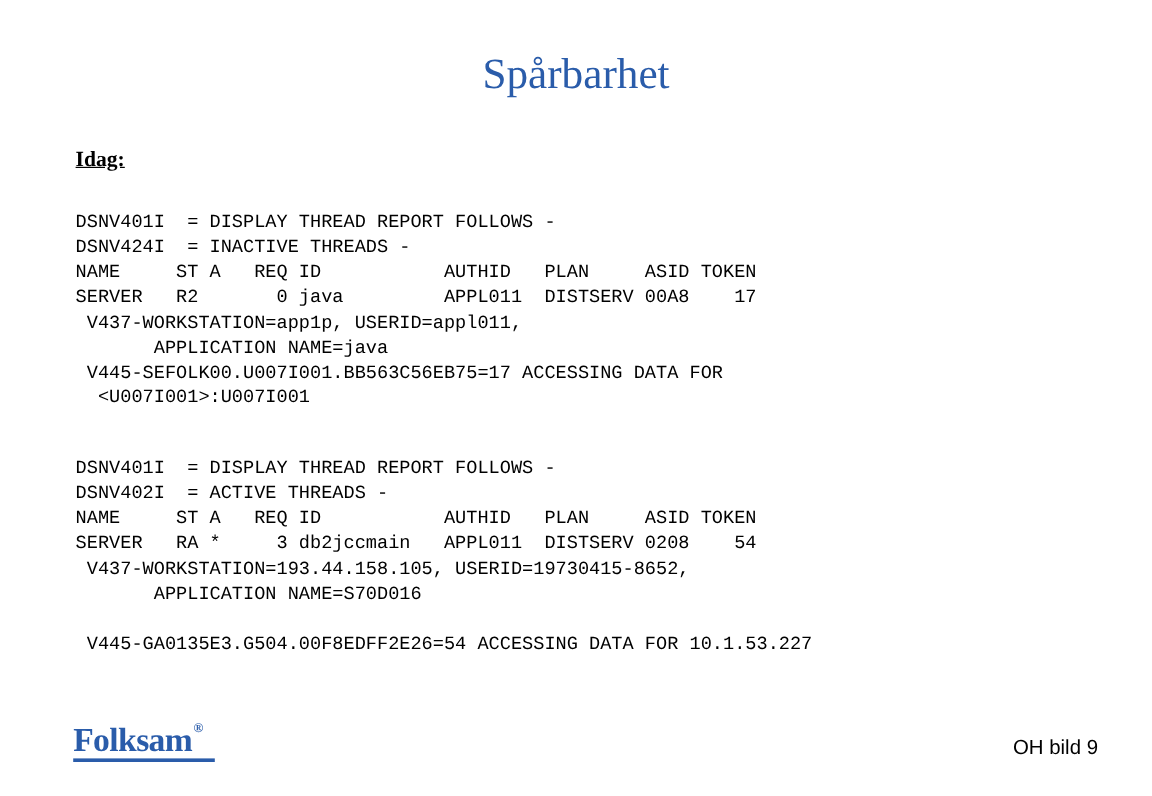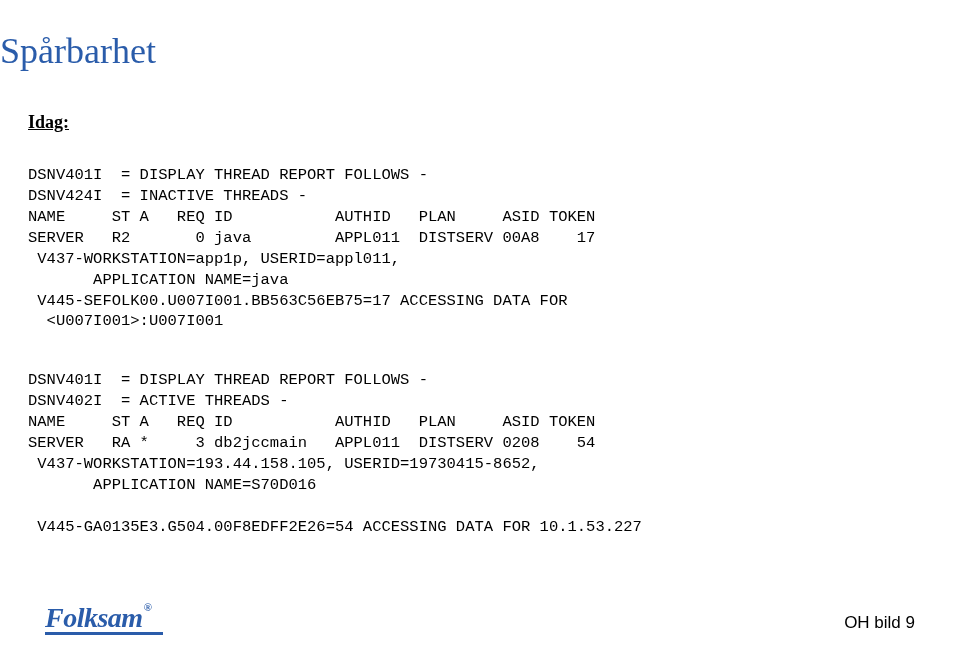--- a/index.html
+++ b/index.html
@@ -12,47 +12,47 @@
       height: 663px;
       background: #ffffff;
       font-family: 'Times New Roman', Times, serif;
       position: relative;
       overflow: hidden;
     }
     .title {
       color: #2a5caa;
       font-size: 36px;
       font-weight: normal;
-      margin-top: 30px;
+      text-align: center;
+      margin-top: 40px;
       margin-bottom: 40px;
     }
     .content {
-      padding: 0 28px;
+      padding: 0 63px;
     }
     .section-label {
       font-weight: bold;
       text-decoration: underline;
       font-size: 18px;
       margin-bottom: 8px;
       font-family: 'Times New Roman', Times, serif;
     }
     .code-block {
       font-family: 'Courier New', Courier, monospace;
       font-size: 15.5px;
       line-height: 1.35;
       white-space: pre;
       margin-bottom: 38px;
       color: #000;
       margin-top: 32px;
     }
     .logo-area {
       position: absolute;
       bottom: 28px;
-      left: 45px;
-      font-style: italic;
+      left: 61px;
     }
     .logo-text {
       color: #2a5caa;
       font-size: 28px;
       font-weight: bold;
       font-family: 'Times New Roman', Times, serif;
       letter-spacing: -0.5px;
       position: relative;
       display: inline-block;
     }

